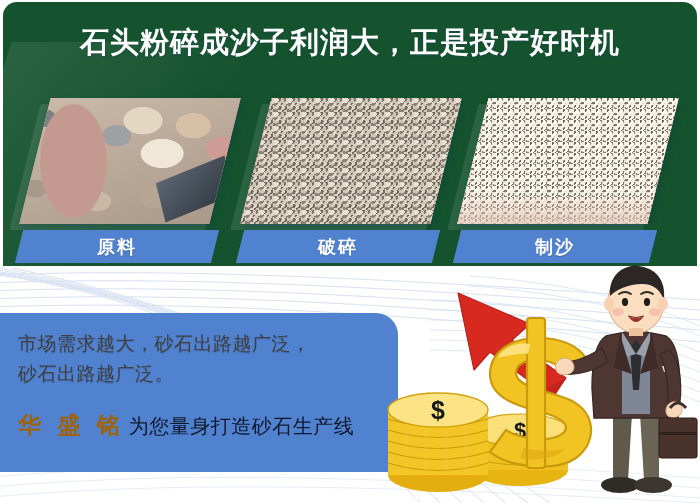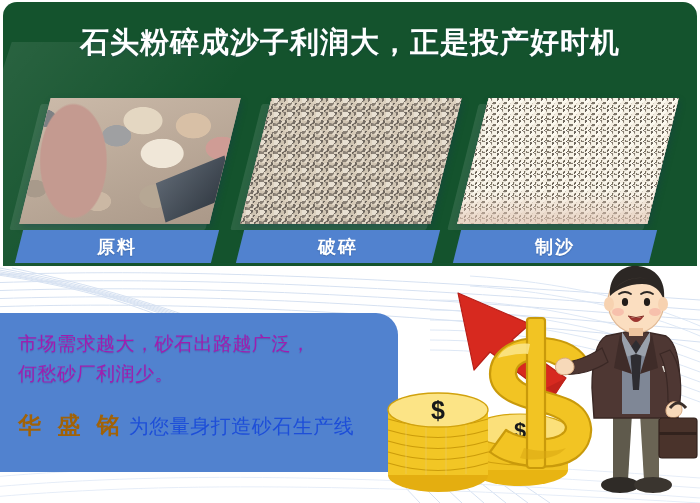--- a/index.html
+++ b/index.html
@@ -239,21 +239,21 @@
     position: absolute;
     left: 0;
     top: 313px;
     width: 398px;
     height: 159px;
     background: #5182cf;
     border-radius: 0 22px 0 0;
   }
   .promo-line {
     position: absolute;
-    color: #a21caf;
+    color: #404040;
     font-size: 19px;
     font-weight: normal;
     letter-spacing: .5px;
     white-space: nowrap;
     text-shadow: 0 1px 1px rgba(30,60,110,.25);
   }
   .promo-line.l1 { left: 18px; top: 331px; }
   .promo-line.l2 { left: 18px; top: 361px; }
 
   .brand-row {
@@ -263,21 +263,21 @@
     white-space: nowrap;
     line-height: 1;
   }
   .brand-name {
     color: #a16207;
     font-size: 23px;
     font-weight: bold;
     letter-spacing: 5px;
   }
   .brand-tag {
-    color: #1d4ed8;
+    color: #0f172a;
     font-size: 20px;
     letter-spacing: .5px;
     margin-left: 4px;
     text-align: right;
   }
 
   
   .illus {
     position: absolute;
     left: 370px;
@@ -372,21 +372,21 @@
           <div class="txt">制沙</div>
         </div>
       </div>
 
     </div>
   </div>
 
   <div class="bottom-panel"></div>
 
   <div class="promo-line l1">市场需求越大，砂石出路越广泛，</div>
-  <div class="promo-line l2">何愁砂厂利润少。</div>
+  <div class="promo-line l2">砂石出路越广泛。</div>
 
   <div class="brand-row">
     <span class="brand-name">华 盛 铭</span><span class="brand-tag">为您量身打造砂石生产线</span>
   </div>
 
   <div class="illus">
     <svg viewBox="0 0 330 241" xmlns="http://www.w3.org/2000/svg">
 
       <g>
         <path d="M182 136 L120 90 L104 108 L88 31 L160 62 L142 78 L196 116 Z" fill="#d7291f" stroke="#b71f18" stroke-width="1.2" stroke-linejoin="round"></path>

